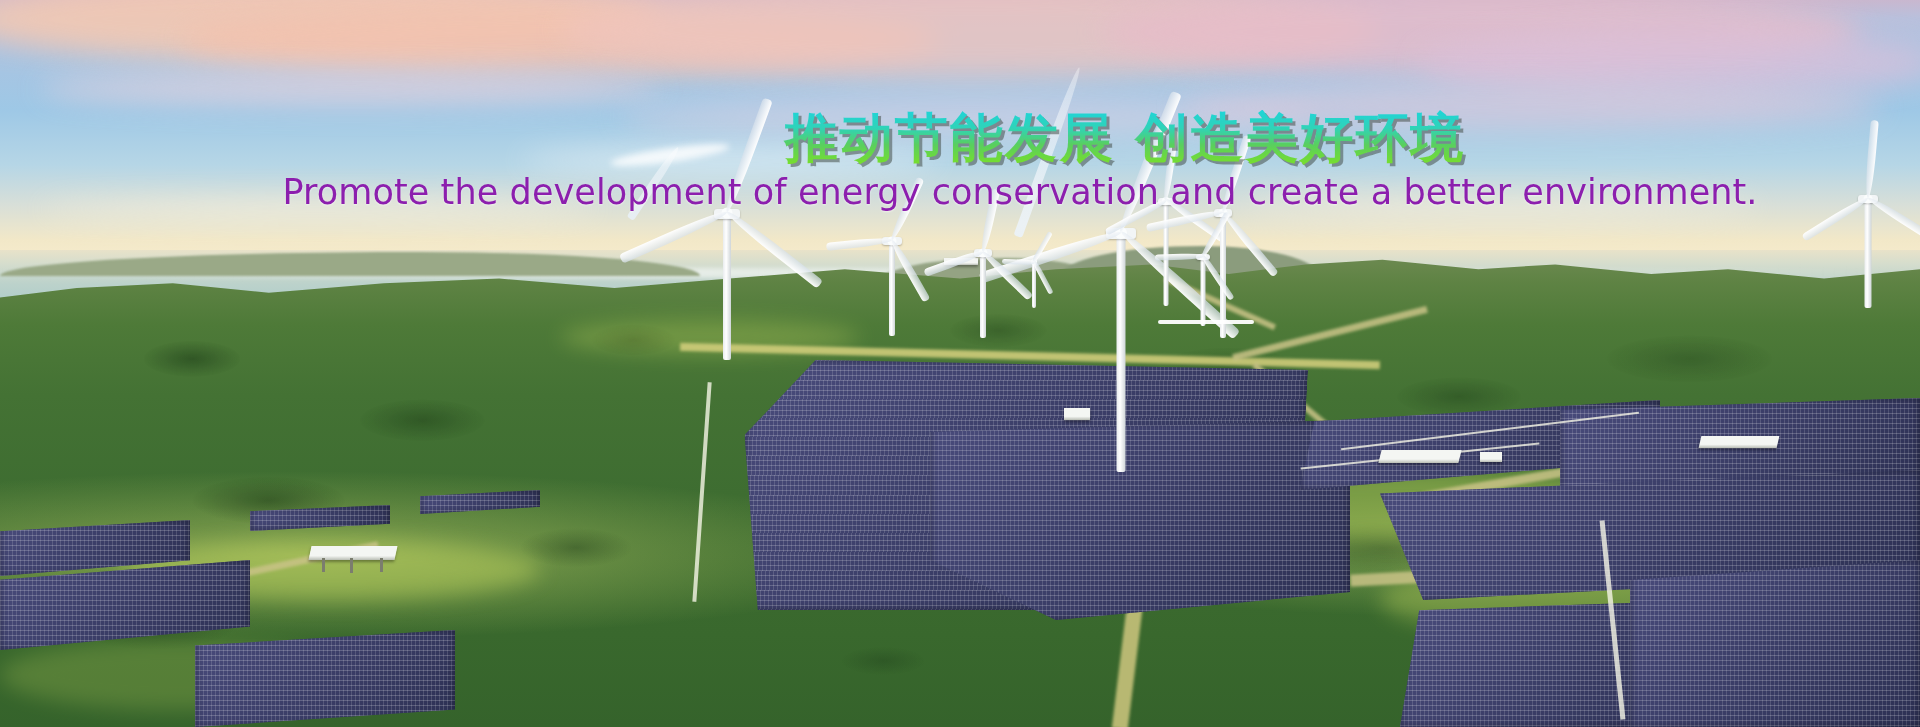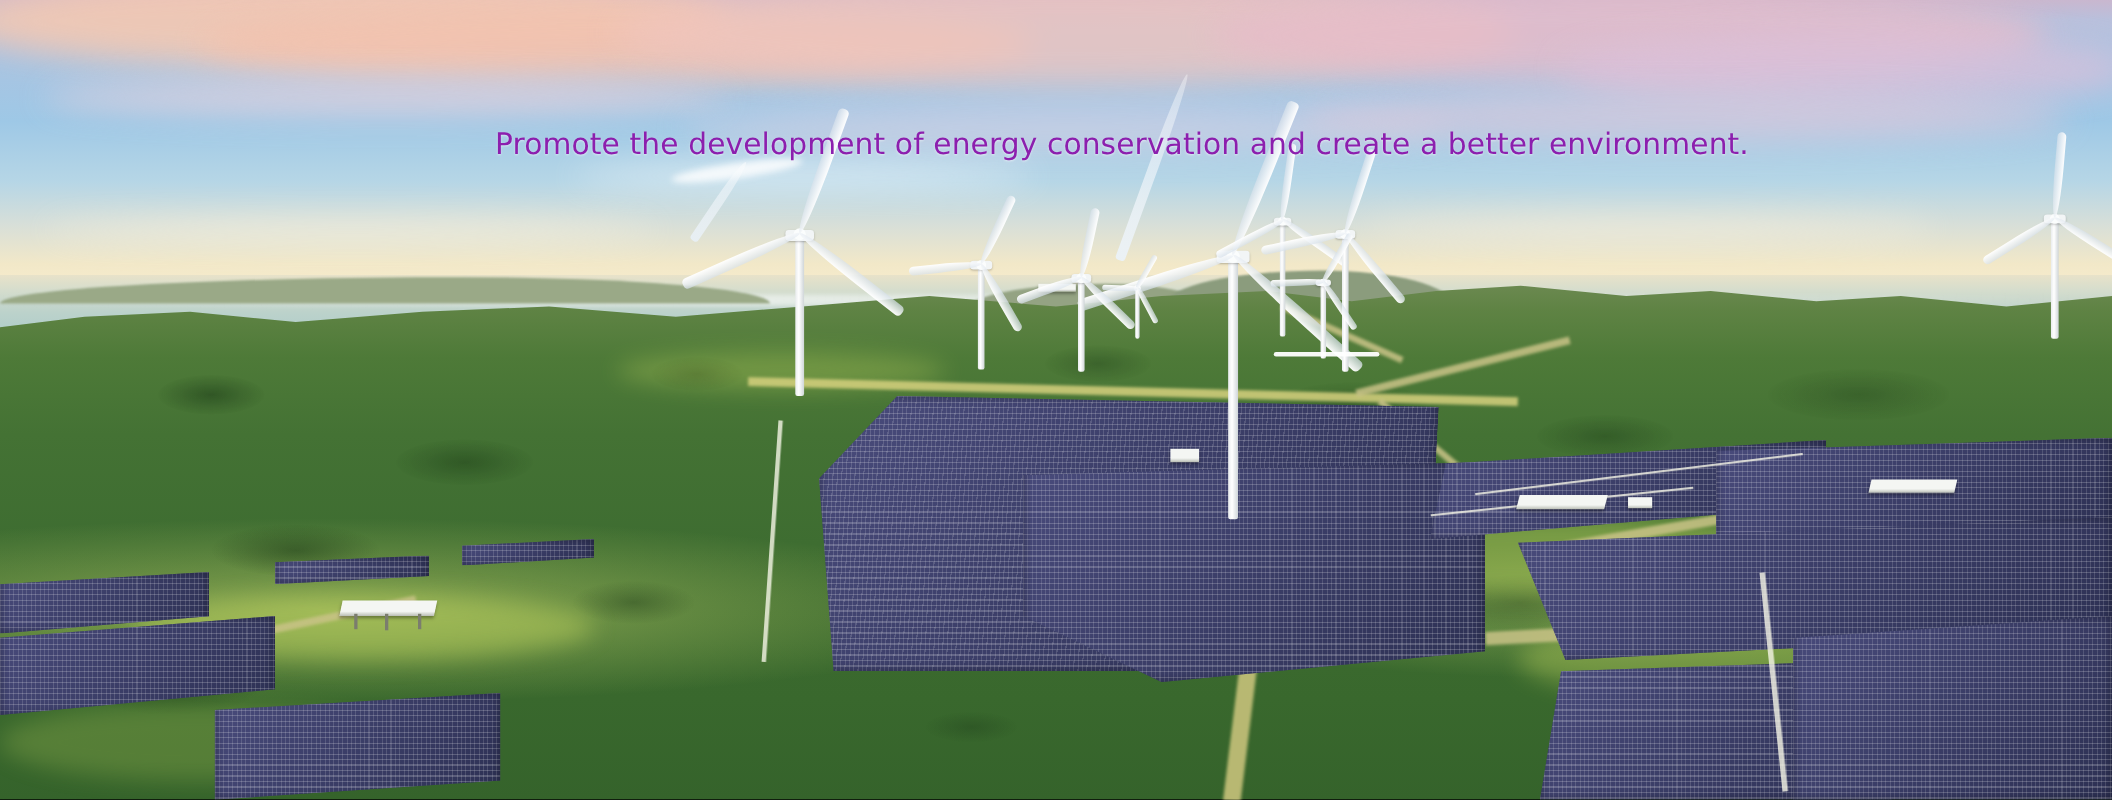--- a/index.html
+++ b/index.html
@@ -255,21 +255,21 @@
     background-clip:text;
     color:transparent;
     -webkit-text-fill-color:transparent;
     filter:drop-shadow(3px 3px 0px rgba(70,80,75,.55));
     white-space:nowrap;
   }
   .subhead {
     margin-top:6px;
     padding-left:120px;      
     font-family:"DejaVu Sans", sans-serif;
-    font-size:27px;
+    font-size:35px;
     font-weight:normal;
     color:#8c1fae;
     letter-spacing:.1px;
     text-shadow:0 1px 2px rgba(255,255,255,.55);
     white-space:nowrap;
   }
 </style>
 </head>
 <body>
 
@@ -430,16 +430,17 @@
     <div class="hub" style="width:6px; height:6px; top:0px;"></div>
     <div class="blade" style="width:5px; height:34px; transform:rotate(-150deg) translateX(-2px);"></div>
     <div class="blade" style="width:5px; height:36px; transform:rotate(-28deg) translateX(-2px);"></div>
     <div class="blade" style="width:5px; height:32px; transform:rotate(92deg) translateX(-2px);"></div>
   </div>
 
   <div style="position:absolute; left:1158px; top:320px; width:96px; height:4px;
               background:rgba(255,255,255,.95); border-radius:3px; filter:blur(.4px);"></div>
 
   <div class="text-block">
+    <div class="headline">推动节能发展 创造美好环境</div>
     <div class="subhead">Promote the development of energy conservation and create a better environment.</div>
   </div>
 
 </div>
 
 </body></html>

